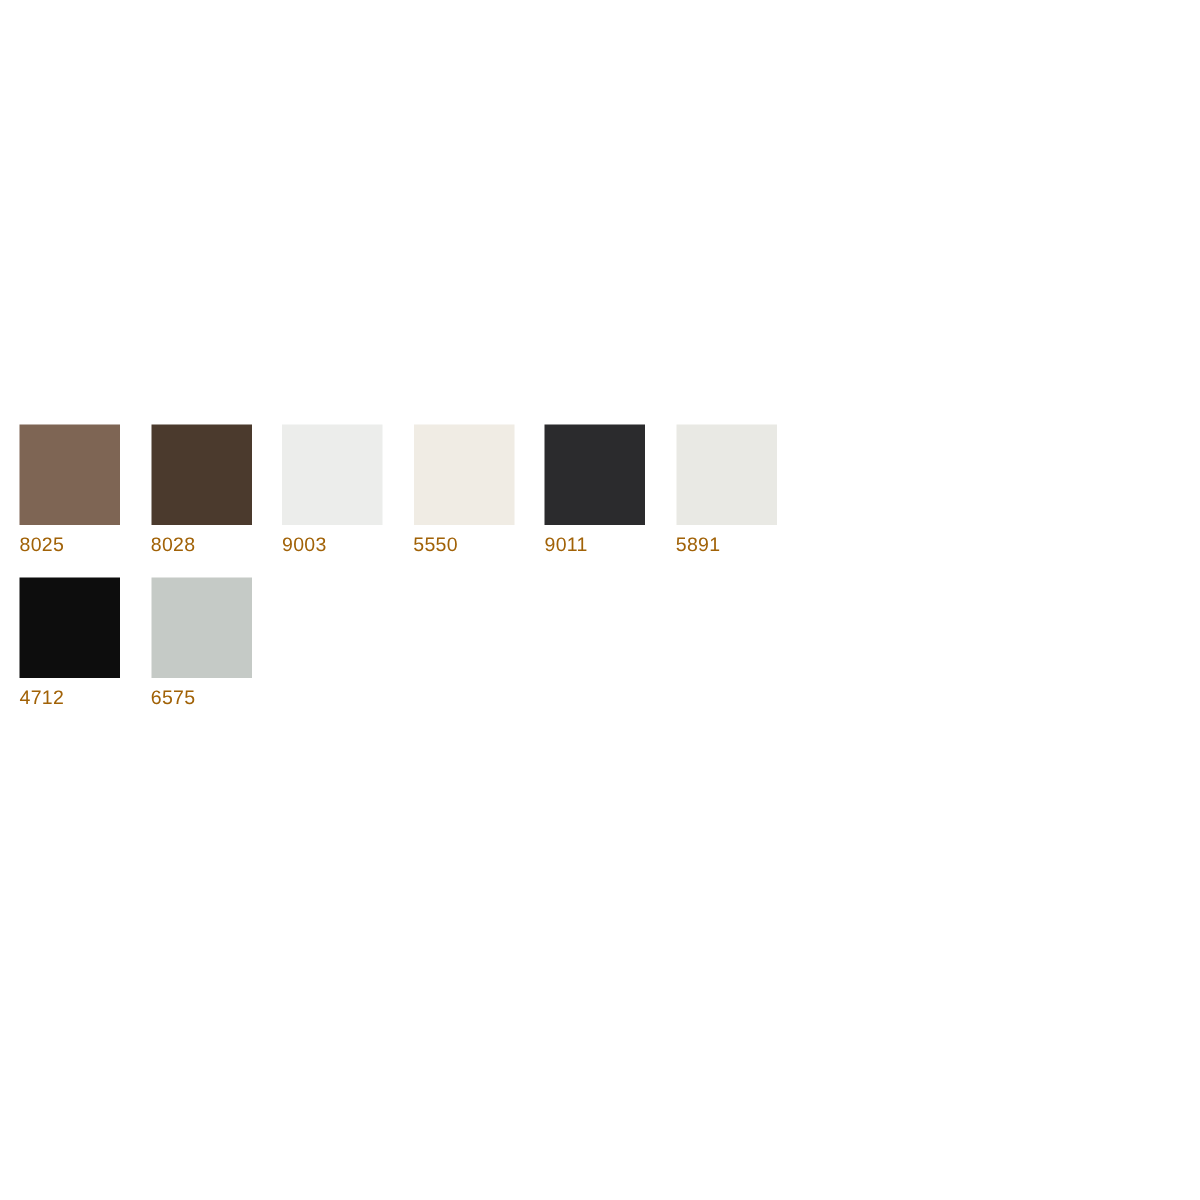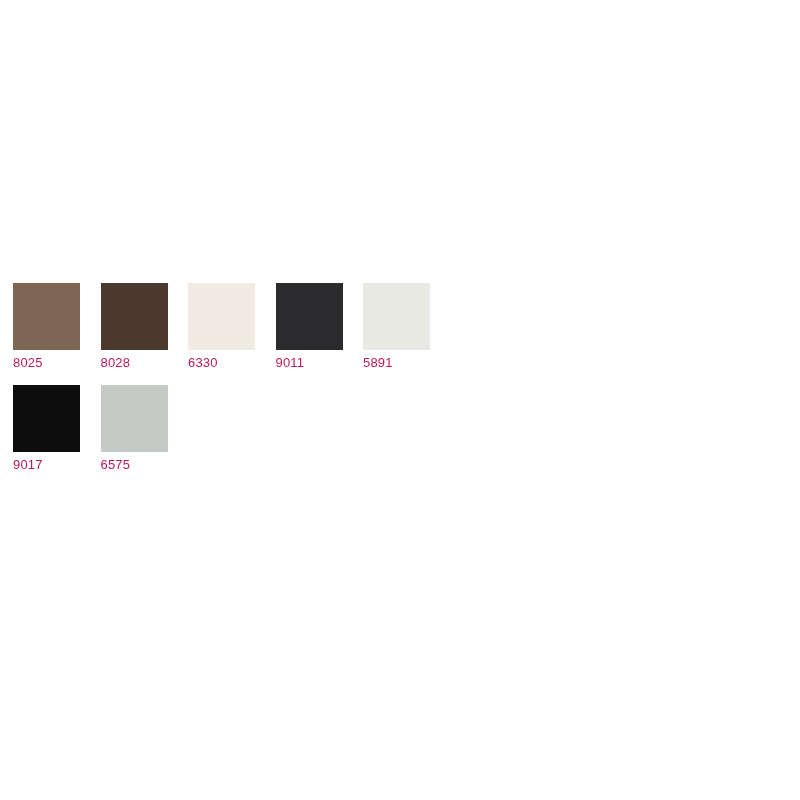--- a/index.html
+++ b/index.html
@@ -51,57 +51,61 @@
     height: 67px;
     display: block;
   }
 
   .swatch-label {
     margin-top: 5px;
     font-family: "Liberation Sans", sans-serif;
     font-size: 13px;
     line-height: 16px;
     letter-spacing: 0.2px;
-    color: #be185d;
+    color: #a16207;
     white-space: nowrap;
   }
 </style>
 </head>
 <body>
 
 <div id="palette-board">
   <div class="swatch-grid">
 
     <div class="swatch-row">
       <div class="swatch-cell">
         <span class="swatch-chip" style="background-color: rgb(126, 101, 84);"></span>
         <span class="swatch-label">8025</span>
       </div>
       <div class="swatch-cell">
         <span class="swatch-chip" style="background-color: rgb(75, 58, 45);"></span>
         <span class="swatch-label">8028</span>
       </div>
       <div class="swatch-cell">
+        <span class="swatch-chip" style="background-color: rgb(236, 237, 235);"></span>
+        <span class="swatch-label">9003</span>
+      </div>
+      <div class="swatch-cell">
         <span class="swatch-chip" style="background-color: rgb(240, 236, 228);"></span>
-        <span class="swatch-label">6330</span>
+        <span class="swatch-label">5550</span>
       </div>
       <div class="swatch-cell">
         <span class="swatch-chip" style="background-color: rgb(43, 43, 45);"></span>
         <span class="swatch-label">9011</span>
       </div>
       <div class="swatch-cell">
         <span class="swatch-chip" style="background-color: rgb(233, 233, 228);"></span>
         <span class="swatch-label">5891</span>
       </div>
     </div>
 
     <div class="swatch-row">
       <div class="swatch-cell">
         <span class="swatch-chip" style="background-color: rgb(13, 13, 13);"></span>
-        <span class="swatch-label">9017</span>
+        <span class="swatch-label">4712</span>
       </div>
       <div class="swatch-cell">
         <span class="swatch-chip" style="background-color: rgb(197, 202, 198);"></span>
         <span class="swatch-label">6575</span>
       </div>
     </div>
 
   </div>
 </div>
 

